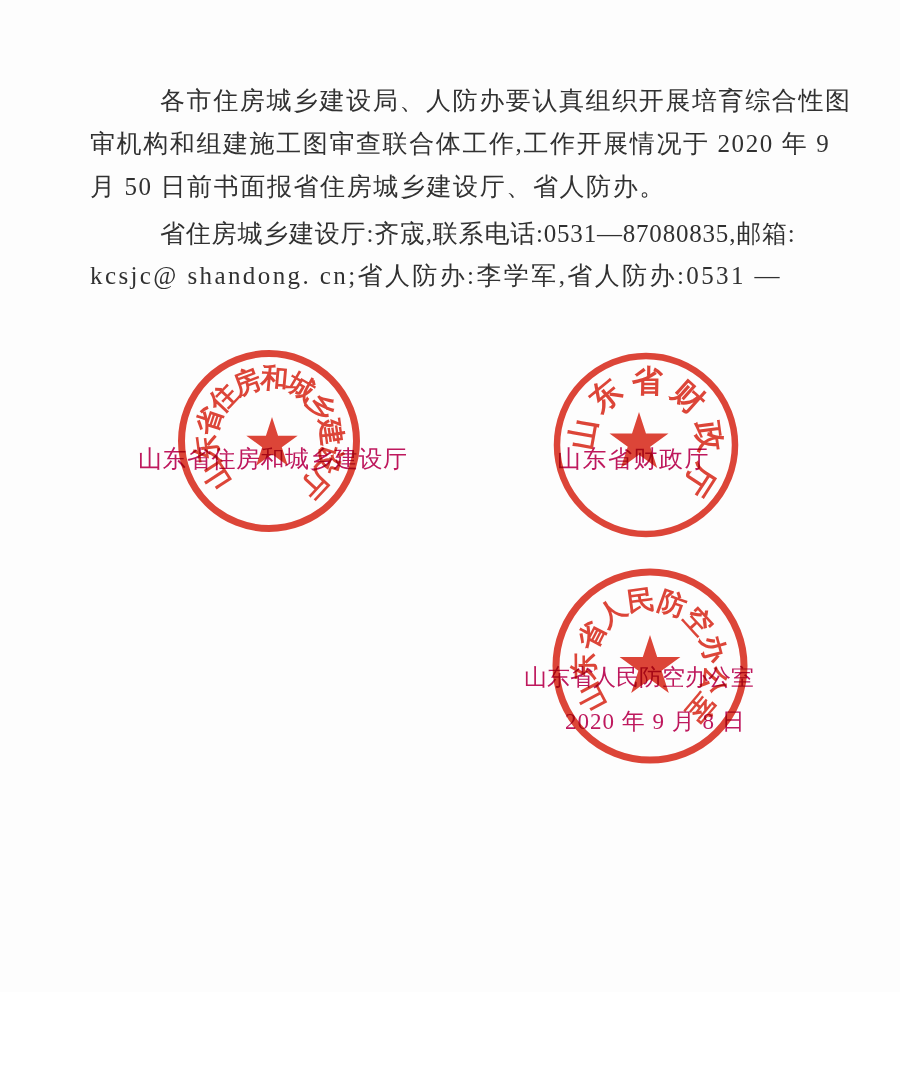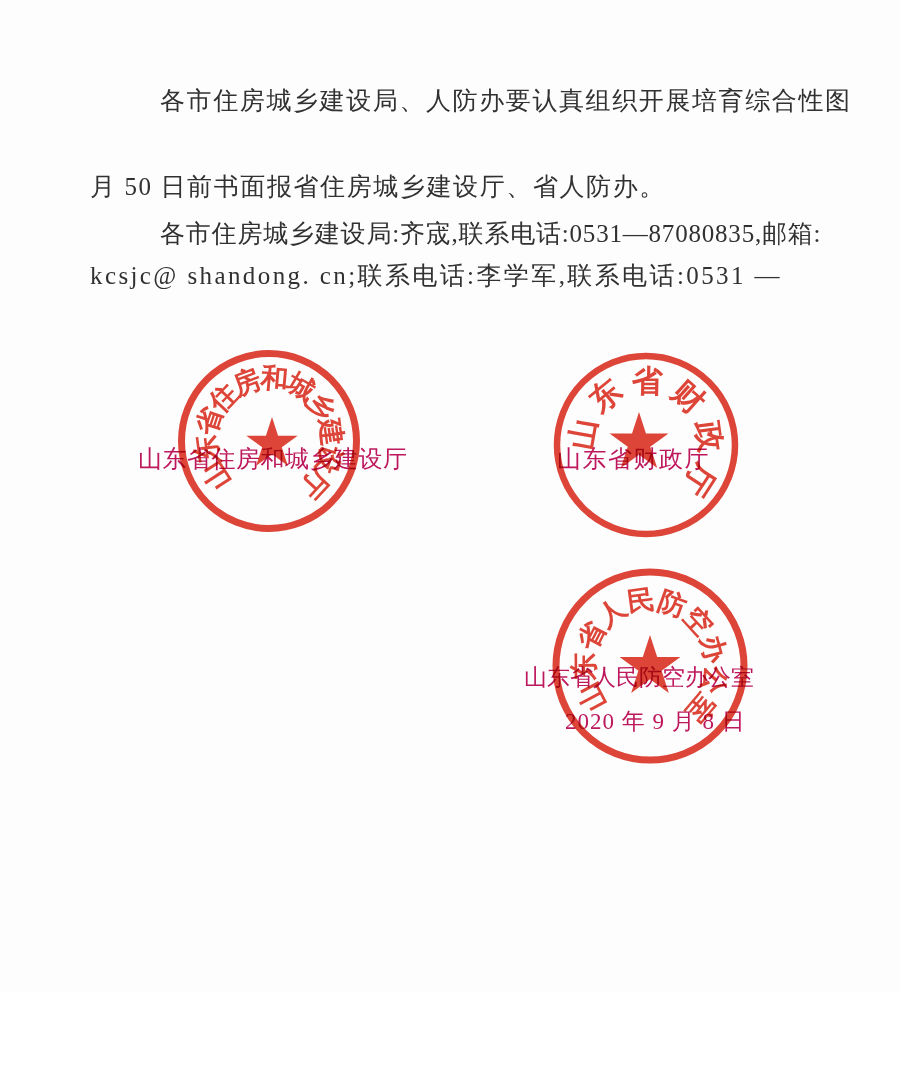--- a/index.html
+++ b/index.html
@@ -25,24 +25,25 @@
     fill:var(--seal-red,#dc3527);font-weight:bold;text-anchor:middle;
     font-family:"Liberation Serif","DejaVu Serif",serif;
   }
 </style>
 </head>
 <body>
 
 <div class="page">
 
   <div class="line" style="left:160px;top:84px">各市住房城乡建设局、人防办要认真组织开展培育综合性图</div>
+  <div class="line" style="left:90px;top:127px">审机构和组建施工图审查联合体工作,工作开展情况于 2020 年 9</div>
   <div class="line" style="left:90px;top:170px">月 50 日前书面报省住房城乡建设厅、省人防办。</div>
 
-  <div class="line" style="left:160px;top:217px;letter-spacing:0.8px">各市住房城乡建设局:齐宬,联系电话:0531—87080835,邮箱:</div>
-  <div class="line" style="left:90px;top:259px;letter-spacing:2.4px">kcsjc@ shandong. cn;联系电话:李学军,联系电话:0531 —</div>
+  <div class="line" style="left:160px;top:217px;letter-spacing:0.8px">省住房城乡建设厅:齐宬,联系电话:0531—87080835,邮箱:</div>
+  <div class="line" style="left:90px;top:259px;letter-spacing:2.4px">kcsjc@ shandong. cn;省人防办:李学军,省人防办:0531 —</div>
 
   <div class="label" style="left:138px;top:443px;letter-spacing:0.5px">山东省住房和城乡建设厅</div>
   <div class="label" style="left:557px;top:443px;letter-spacing:1.5px">山东省财政厅</div>
   <div class="label" style="left:524px;top:662px;font-size:23px">山东省人民防空办公室</div>
   <div class="label" style="left:565px;top:706px;font-size:23px;letter-spacing:1px">2020 年 9 月 8 日</div>
 
   <svg class="stamps" viewBox="0 0 900 1071" aria-hidden="true">
 
     <g>
       <circle class="ring" cx="269" cy="441" r="87.5" stroke-width="7"></circle>

